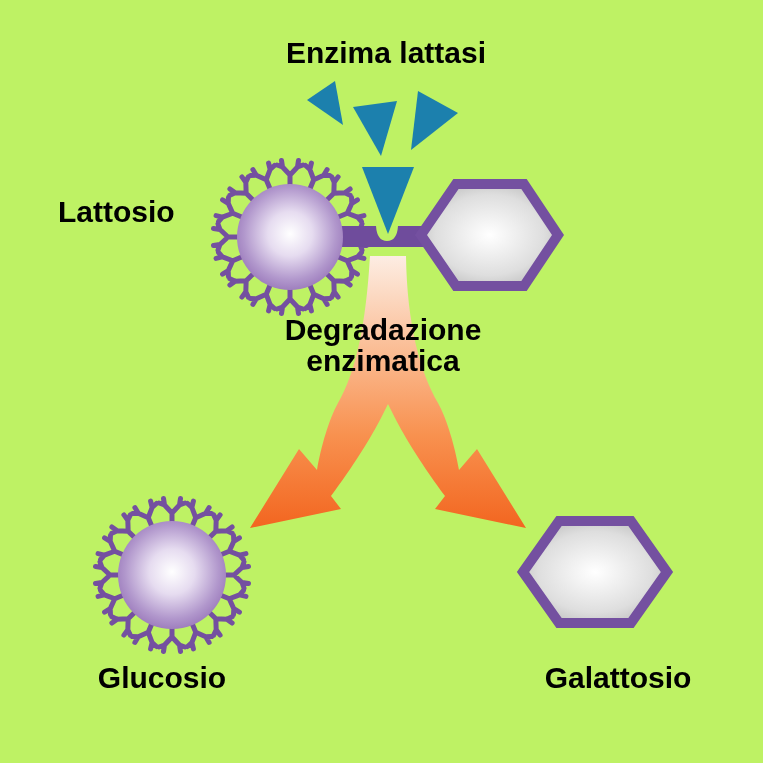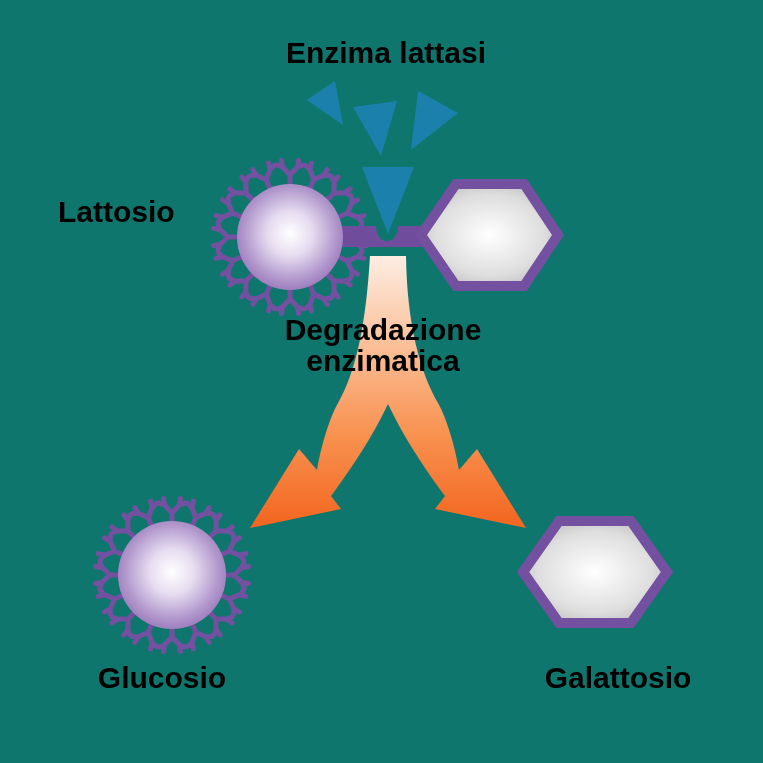--- a/index.html
+++ b/index.html
@@ -1,16 +1,16 @@
 <!DOCTYPE html>
 <html><head>
 <meta charset="utf-8">
 <style>
   html,body{margin:0;padding:0;background:#ffffff;}
-  .stage{position:relative;width:763px;height:763px;background:#0f766e;overflow:hidden;
+  .stage{position:relative;width:763px;height:763px;background:#bef264;overflow:hidden;
          font-family:"Liberation Sans",sans-serif;}
   svg{display:block;}
   text{font-family:"Liberation Sans",sans-serif;font-weight:bold;fill:#000;}
 </style>
 </head>
 <body>
 
 <div class="stage">
 <svg width="763" height="763" viewBox="0 0 763 763">
   <defs>

